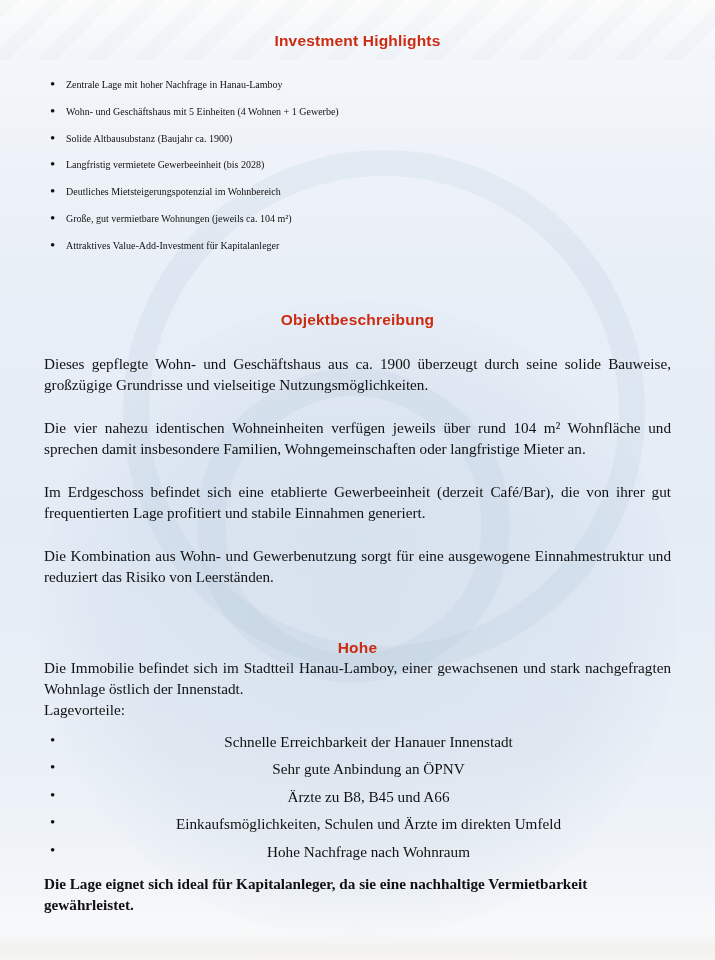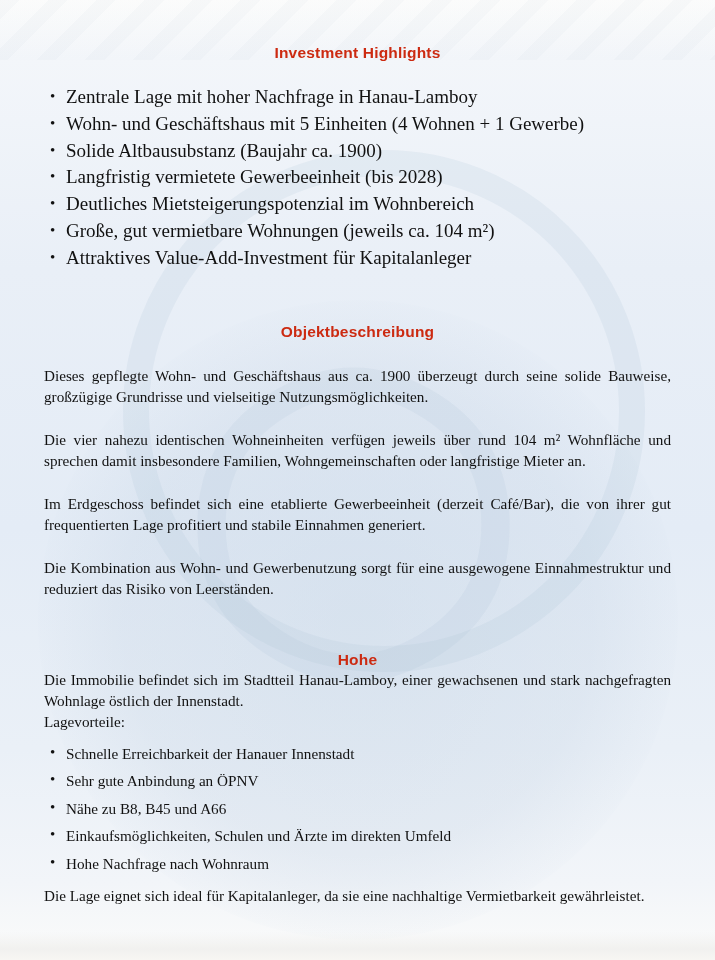--- a/index.html
+++ b/index.html
@@ -83,33 +83,33 @@
   h2.section-title {
     text-align: center;
     color: #cc2a11;
     font-family: "Liberation Sans", sans-serif;
     font-size: 15.5px;
     font-weight: bold;
     margin: 0;
     letter-spacing: 0.2px;
   }
 
-  .sec-highlights { padding-top: 44px; }
+  .sec-highlights { padding-top: 32px; }
   .sec-objekt { padding-top: 51px; }
   .sec-lage { padding-top: 52px; }
 
   ul.bullets {
     list-style: none;
     margin: 22px 0 0 0;
     padding: 0 0 0 4px;
   }
   ul.bullets li {
     position: relative;
     padding-left: 18px;
-    font-size: 19px;
+    font-size: 10px;
     line-height: 26.8px;
     color: #111111;
   }
   ul.bullets li::before {
     content: "\2022";
     position: absolute;
     left: 2px;
     top: -1px;
     font-size: 15px;
     color: #111;
@@ -125,37 +125,38 @@
   }
   .para-block { margin-top: 22px; }
   .para-block.first { margin-top: 24px; }
 
   .lage-intro { margin-top: 20px; text-align: justify; }
   .lage-sub { font-size: 15.2px; line-height: 21px; color:#111; }
   ul.lage-list {
     list-style: none;
     margin: 8px 0 0 0;
     padding: 0 0 0 4px;
+    text-align: center;
   }
   ul.lage-list li {
     position: relative;
     padding-left: 18px;
     font-size: 15.2px;
     line-height: 27.5px;
     color: #111111;
   }
   ul.lage-list li::before {
     content: "\2022";
     position: absolute;
     left: 2px;
     top: -1px;
     font-size: 15px;
     color: #111;
   }
-  .lage-outro { margin-top: 8px; font-size: 15.2px; line-height: 21px; color:#111; }
+  .lage-outro { margin-top: 8px; font-size: 15.2px; line-height: 21px; color:#111;font-weight:bold; }
 </style>
 </head>
 <body>
 
 <div class="page">
 
   <div class="wm wm-top"></div>
   <div class="wm wm-circle"></div>
   <div class="wm wm-ring"></div>
   <div class="wm wm-glyph">◯</div>
@@ -192,21 +193,21 @@
       </div>
     </section>
 
     <section class="sec-lage">
       <h2 class="section-title">Hohe</h2>
       <p class="para lage-intro">Die Immobilie befindet sich im Stadtteil Hanau-Lamboy, einer gewachsenen und stark nachgefragten Wohnlage östlich der Innenstadt.</p>
       <div class="lage-sub">Lagevorteile:</div>
       <ul class="lage-list">
         <li>Schnelle Erreichbarkeit der Hanauer Innenstadt</li>
         <li>Sehr gute Anbindung an ÖPNV</li>
-        <li>Nähe zu B8, B45 und A66</li>
+        <li>Ärzte zu B8, B45 und A66</li>
         <li>Einkaufsmöglichkeiten, Schulen und Ärzte im direkten Umfeld</li>
         <li>Hohe Nachfrage nach Wohnraum</li>
       </ul>
       <div class="lage-outro">Die Lage eignet sich ideal für Kapitalanleger, da sie eine nachhaltige Vermietbarkeit gewährleistet.</div>
     </section>
 
   </div>
 </div>
 
 </body></html>

